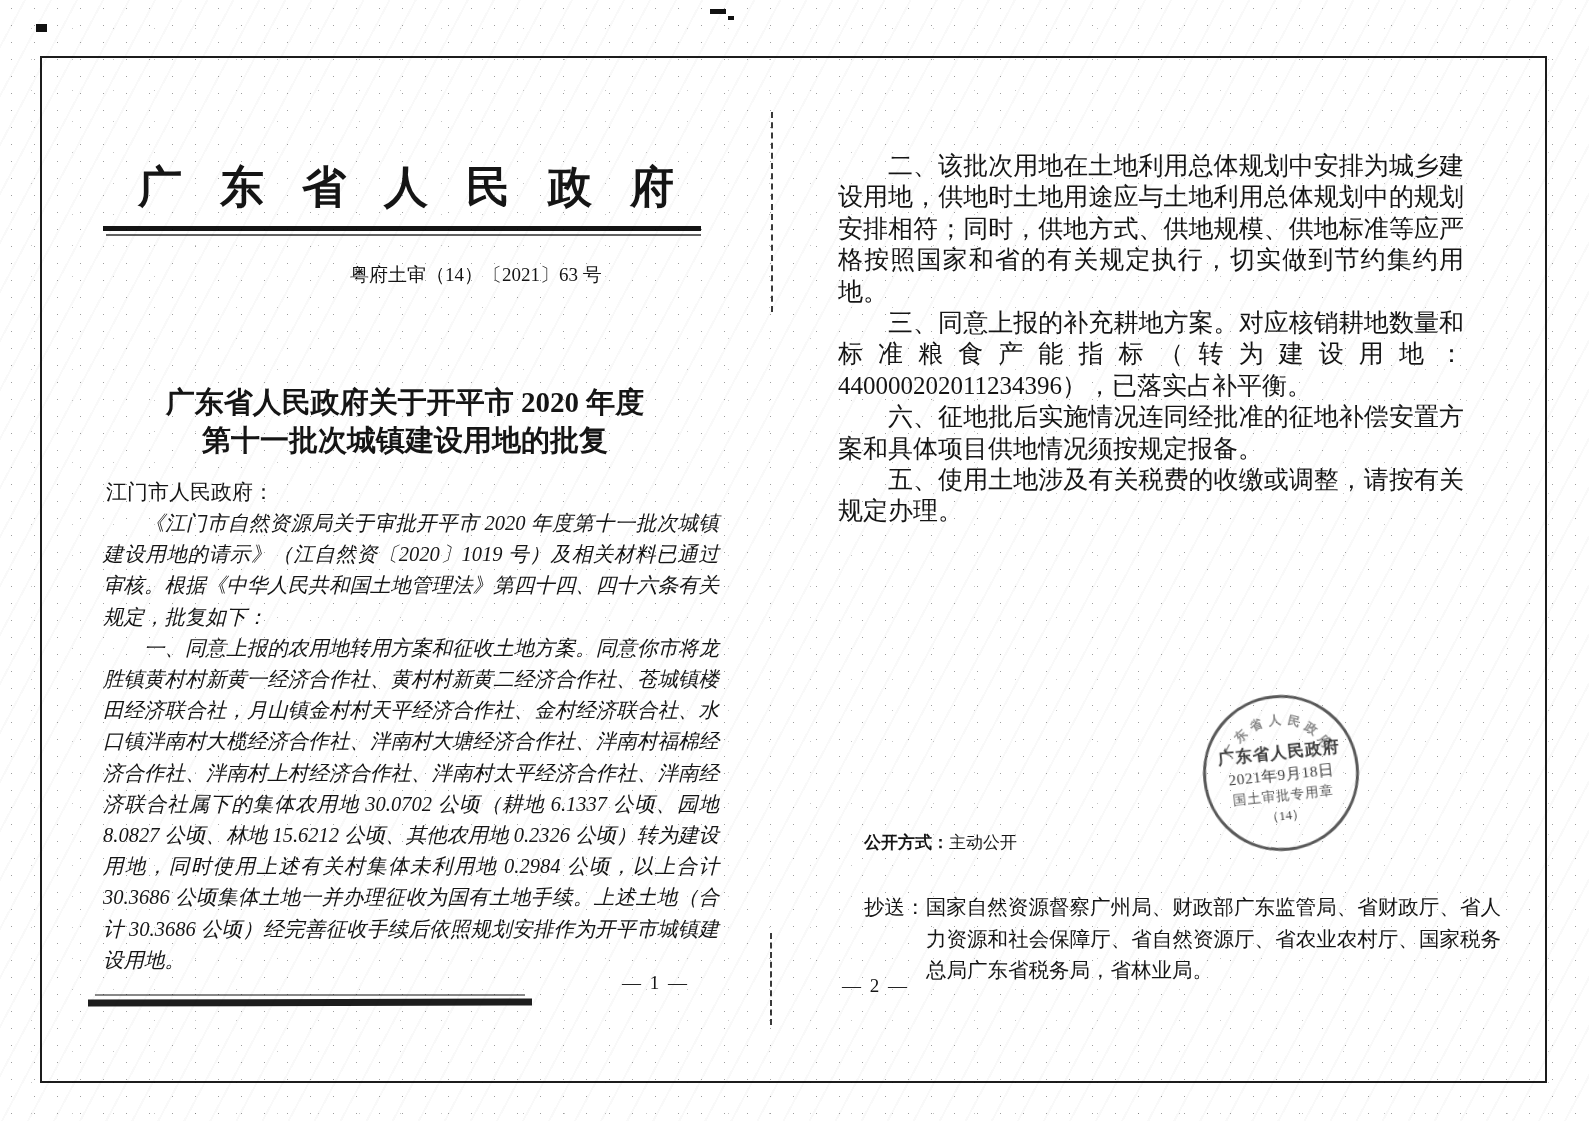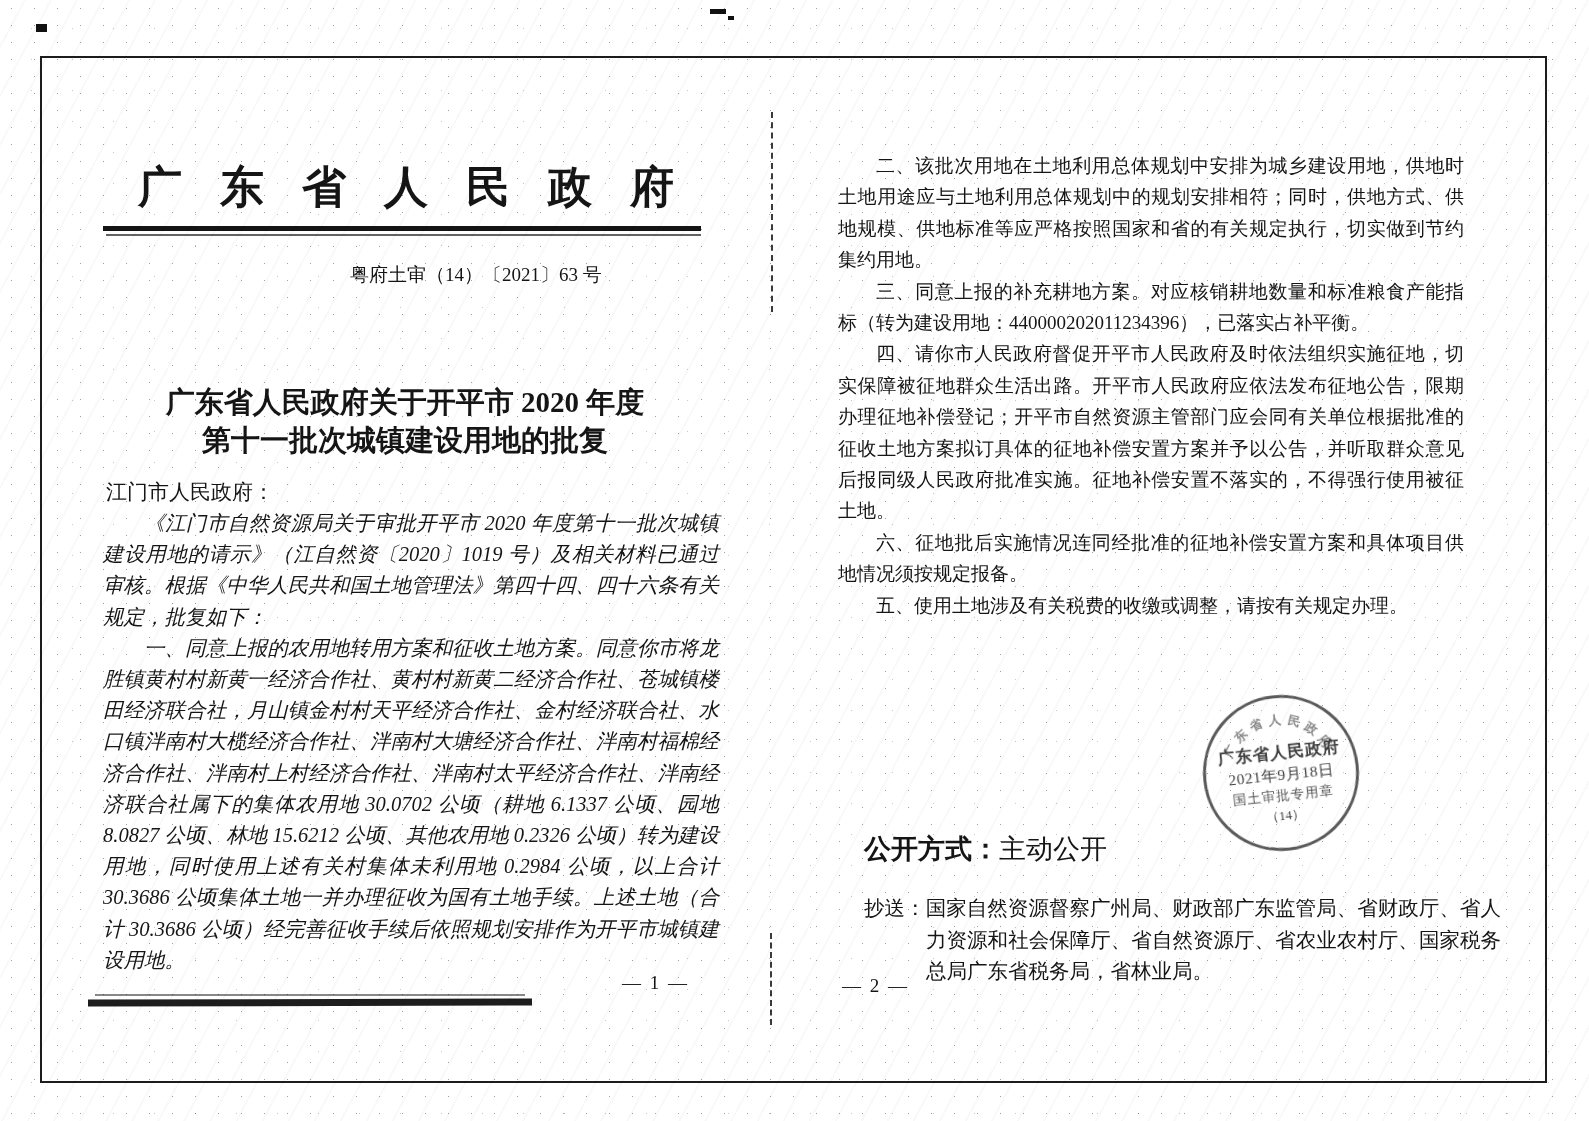--- a/index.html
+++ b/index.html
@@ -40,27 +40,27 @@
   .p1-salutation{position:absolute;left:106px;top:478px;font-size:21px;z-index:4;font-family:Liberation Serif, serif;}
   .p1-body{position:absolute;left:103px;top:508px;width:616px;z-index:4;
     font-size:20.5px;line-height:31.2px;text-align:justify;}
   .p1-body p{margin:0;text-indent:2em;font-style:italic;}
   .p1-pagenum{position:absolute;left:622px;top:972px;font-size:19px;z-index:4;letter-spacing:2px;}
   .p1-artifact-line{position:absolute;left:95px;top:994px;width:430px;height:2px;background:#555;z-index:4;opacity:.7;}
   .p1-artifact-bar{position:absolute;left:88px;top:999px;width:444px;height:7px;background:#1d1d1d;z-index:4;transform:rotate(-0.15deg);}
 
   
   .p2-body{position:absolute;left:838px;top:150px;width:626px;z-index:4;
-    font-size:19px;line-height:31.4px;text-align:justify;}
+    font-size:25px;line-height:31.4px;text-align:justify;}
   .p2-body p{margin:0;text-indent:2em;}
-  .p2-publicity{position:absolute;left:864px;top:831px;font-size:27px;z-index:4;font-weight:bold;}
+  .p2-publicity{position:absolute;left:864px;top:831px;font-size:17px;z-index:4;font-weight:bold;}
   .p2-publicity .val{font-weight:normal;}
   .p2-cc{position:absolute;left:864px;top:893px;width:575px;z-index:4;
     font-size:20.5px;line-height:31.5px;text-align:justify;
-    padding-left:62px;text-indent:-62px;}
+    padding-left:62px;text-indent:-62px;font-family:Liberation Mono, monospace;}
   .p2-cc .cc-label{letter-spacing:0px;}
   .p2-pagenum{position:absolute;left:842px;top:975px;font-size:19px;z-index:4;letter-spacing:2px;}
 
   
   .seal{
     position:absolute;left:1203px;top:695px;width:150px;height:150px;z-index:5;
     border:3px solid rgba(60,60,60,0.85);border-radius:50%;
     transform:rotate(-6deg);color:#3d3d3d;
     filter:blur(0.3px);
   }
@@ -100,21 +100,20 @@
   <p>一、同意上报的农用地转用方案和征收土地方案。同意你市将龙胜镇黄村村新黄一经济合作社、黄村村新黄二经济合作社、苍城镇楼田经济联合社，月山镇金村村天平经济合作社、金村经济联合社、水口镇泮南村大榄经济合作社、泮南村大塘经济合作社、泮南村福棉经济合作社、泮南村上村经济合作社、泮南村太平经济合作社、泮南经济联合社属下的集体农用地 30.0702 公顷（耕地 6.1337 公顷、园地 8.0827 公顷、林地 15.6212 公顷、其他农用地 0.2326 公顷）转为建设用地，同时使用上述有关村集体未利用地 0.2984 公顷，以上合计 30.3686 公顷集体土地一并办理征收为国有土地手续。上述土地（合计 30.3686 公顷）经完善征收手续后依照规划安排作为开平市城镇建设用地。</p>
 </div>
 
 <div class="p1-pagenum">— 1 —</div>
 <div class="p1-artifact-line"></div>
 <div class="p1-artifact-bar"></div>
 
 <div class="p2-body">
   <p>二、该批次用地在土地利用总体规划中安排为城乡建设用地，供地时土地用途应与土地利用总体规划中的规划安排相符；同时，供地方式、供地规模、供地标准等应严格按照国家和省的有关规定执行，切实做到节约集约用地。</p>
   <p>三、同意上报的补充耕地方案。对应核销耕地数量和标准粮食产能指标（转为建设用地：440000202011234396），已落实占补平衡。</p>
-  <p>四、请你市人民政府督促开平市人民政府及时依法组织实施征地，切实保障被征地群众生活出路。开平市人民政府应依法发布征地公告，限期办理征地补偿登记；开平市自然资源主管部门应会同有关单位根据批准的征收土地方案拟订具体的征地补偿安置方案并予以公告，并听取群众意见后报同级人民政府批准实施。征地补偿安置不落实的，不得强行使用被征土地。</p>
   <p>六、征地批后实施情况连同经批准的征地补偿安置方案和具体项目供地情况须按规定报备。</p>
   <p>五、使用土地涉及有关税费的收缴或调整，请按有关规定办理。</p>
 </div>
 
 <div class="seal">
   <div class="seal-arc">
       <span style="left: 20.5093px; top: 40.3245px; transform: rotate(-58deg);">广</span>
       <span style="left: 33.0118px; top: 26.2755px; transform: rotate(-38.6667deg);">东</span>
       <span style="left: 49.4604px; top: 17.1579px; transform: rotate(-19.3333deg);">省</span>
       <span style="left: 68px; top: 14px; transform: rotate(0deg);">人</span>

